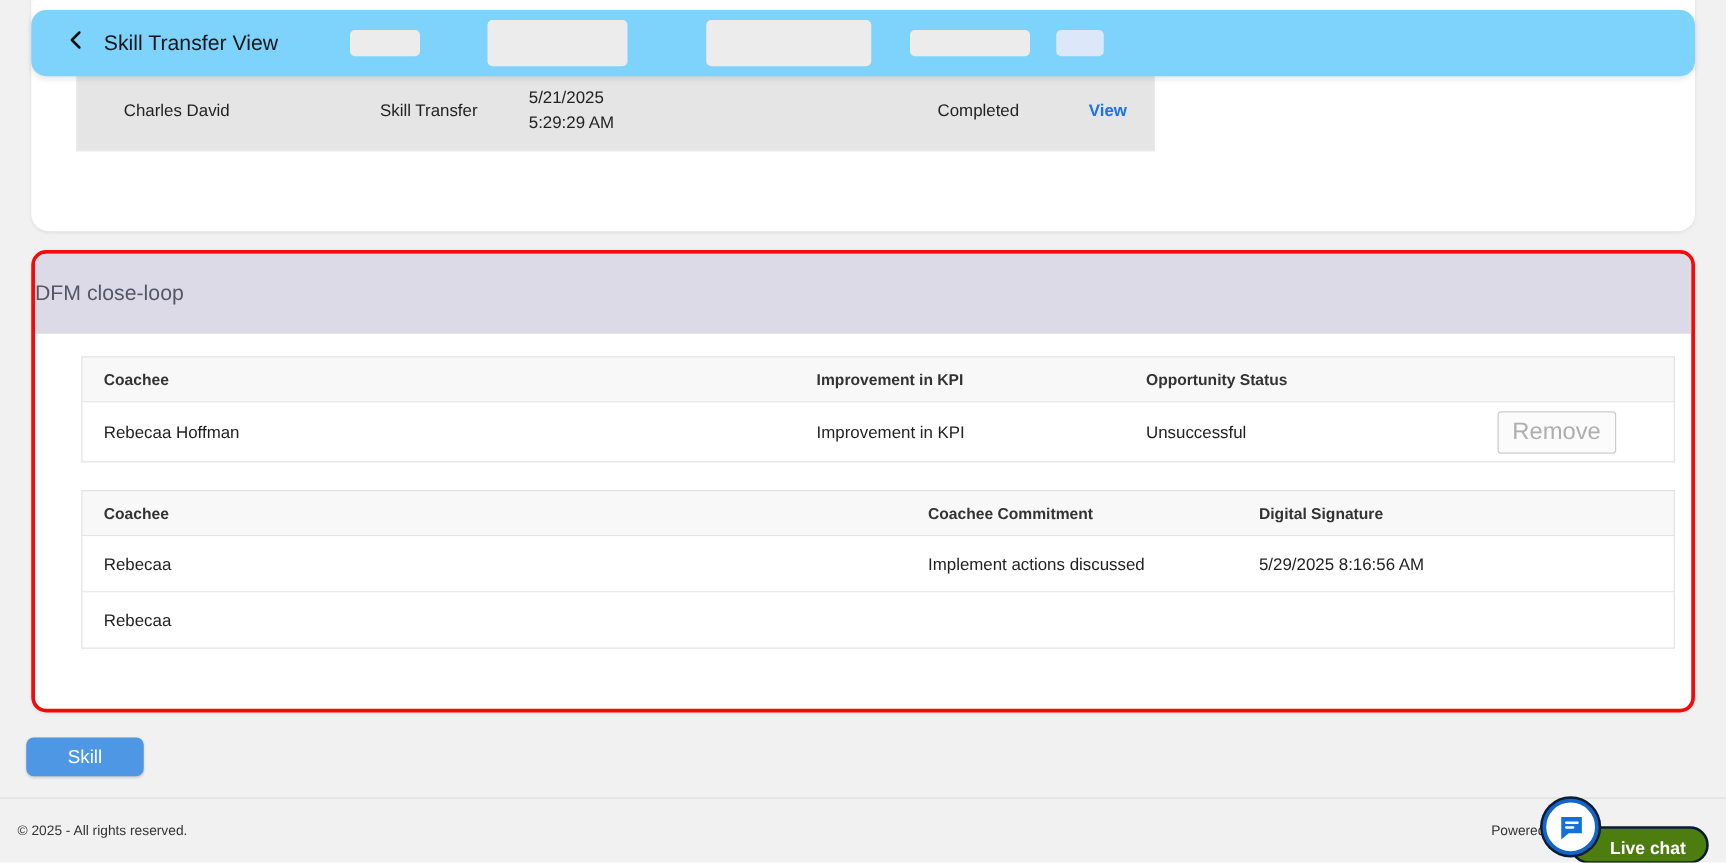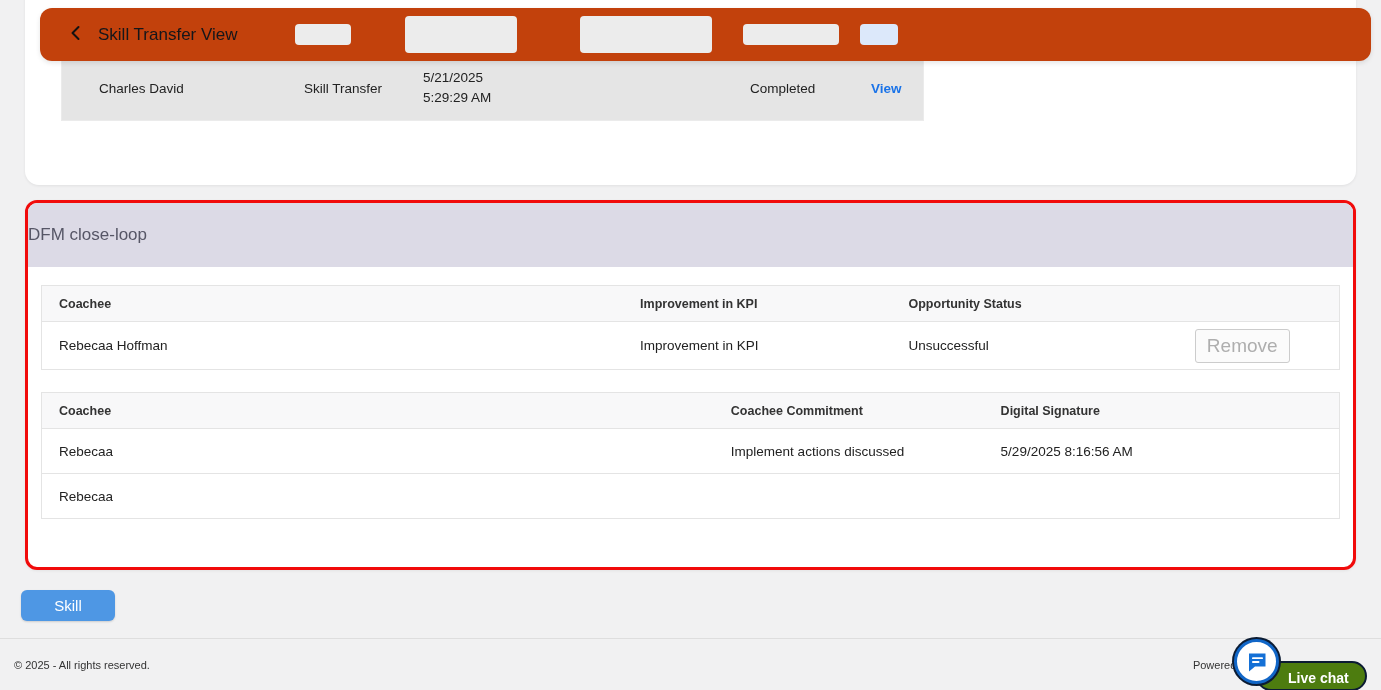--- a/index.html
+++ b/index.html
@@ -15,23 +15,23 @@
   }
 
   
   .top-card {
     position: absolute; left: 25px; top: -16px;
     width: 1331px; height: 201px;
     background: #fff; border-radius: 14px;
     box-shadow: 0 1px 3px rgba(0,0,0,.07);
   }
   .page-header {
-    position: absolute; left: 40px; top: 8px;
+    position: absolute; left: 25px; top: 8px;
     width: 1331px; height: 53px;
-    background: #c2410c; border-radius: 12px;
+    background: #7dd3fc; border-radius: 12px;
     box-shadow: 0 2px 5px rgba(0,0,0,.10);
     display: flex; align-items: center;
     padding-left: 28px; z-index: 3;
   }
   .back-btn { display: flex; align-items: center; margin-right: 14px; cursor: pointer; }
   .page-title { font-size: 17px; color: #15161a; }
   .ph-block { position: absolute; background: #ececec; border-radius: 4px; }
   .ph-blue { background: #dce8fa; }
 
   .st-table {
@@ -57,21 +57,21 @@
     border: 3px solid #f10b0b;
     border-radius: 12px;
     overflow: hidden;
     box-shadow: 0 1px 3px rgba(0,0,0,.06);
   }
   .dfm-header {
     height: 64px; background: #dcdae6;
     display: flex; align-items: center;
     font-size: 17px; color: #565666;
   }
-  .dfm-body { padding: 18px 13px 0; }
+  .dfm-body { padding: 18px 13px 0; margin-left: 24px; }
 
   .grid-row { display: grid; align-items: center; }
   .t1 { grid-template-columns: 44.8% 20.7% 22% auto; }
   .t2 { grid-template-columns: 51.8% 20.8% auto; }
   .thead {
     background: #f8f8f9; border: 1px solid #e4e4e4;
     height: 37px; font-weight: 700; font-size: 12.5px; color: #333;
   }
   .trow {
     border: 1px solid #e4e4e4; border-top: none;

